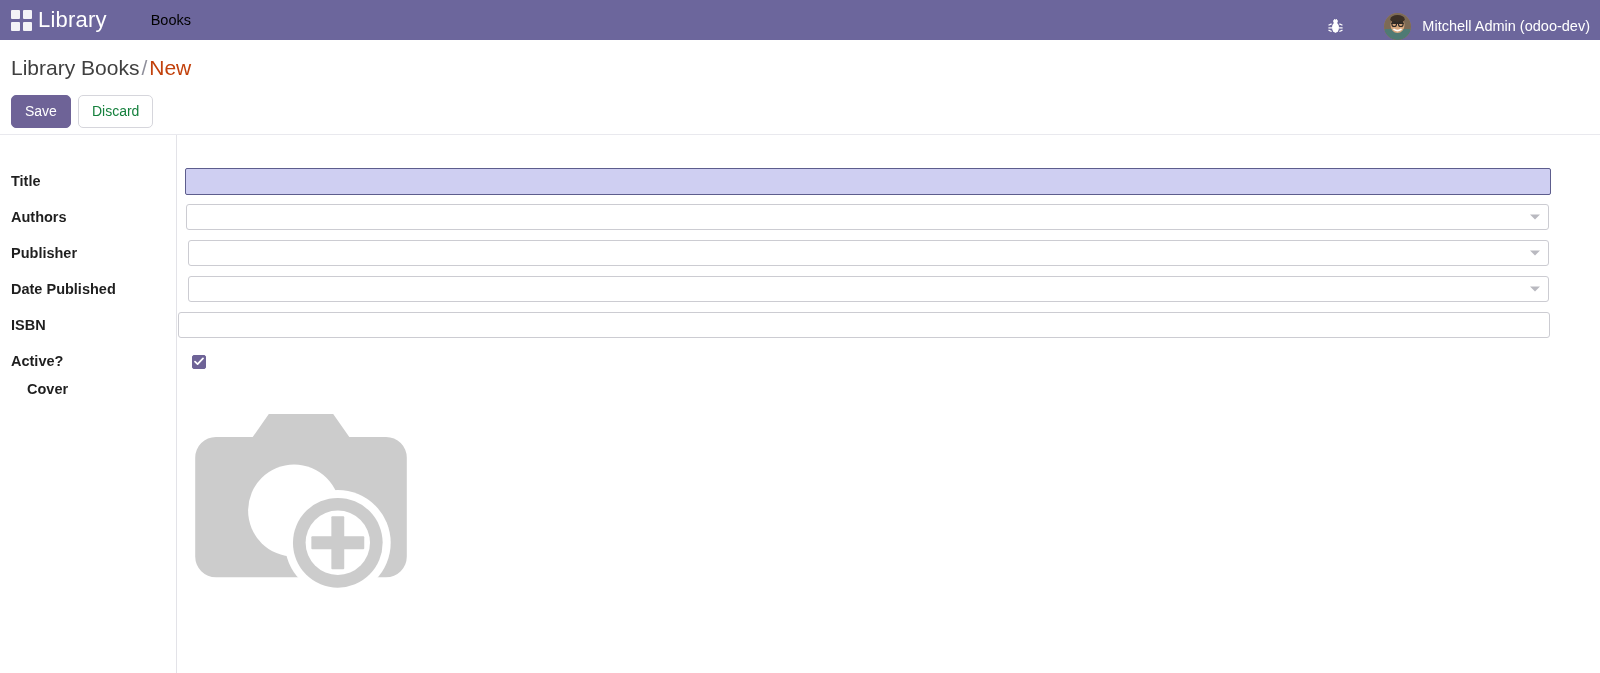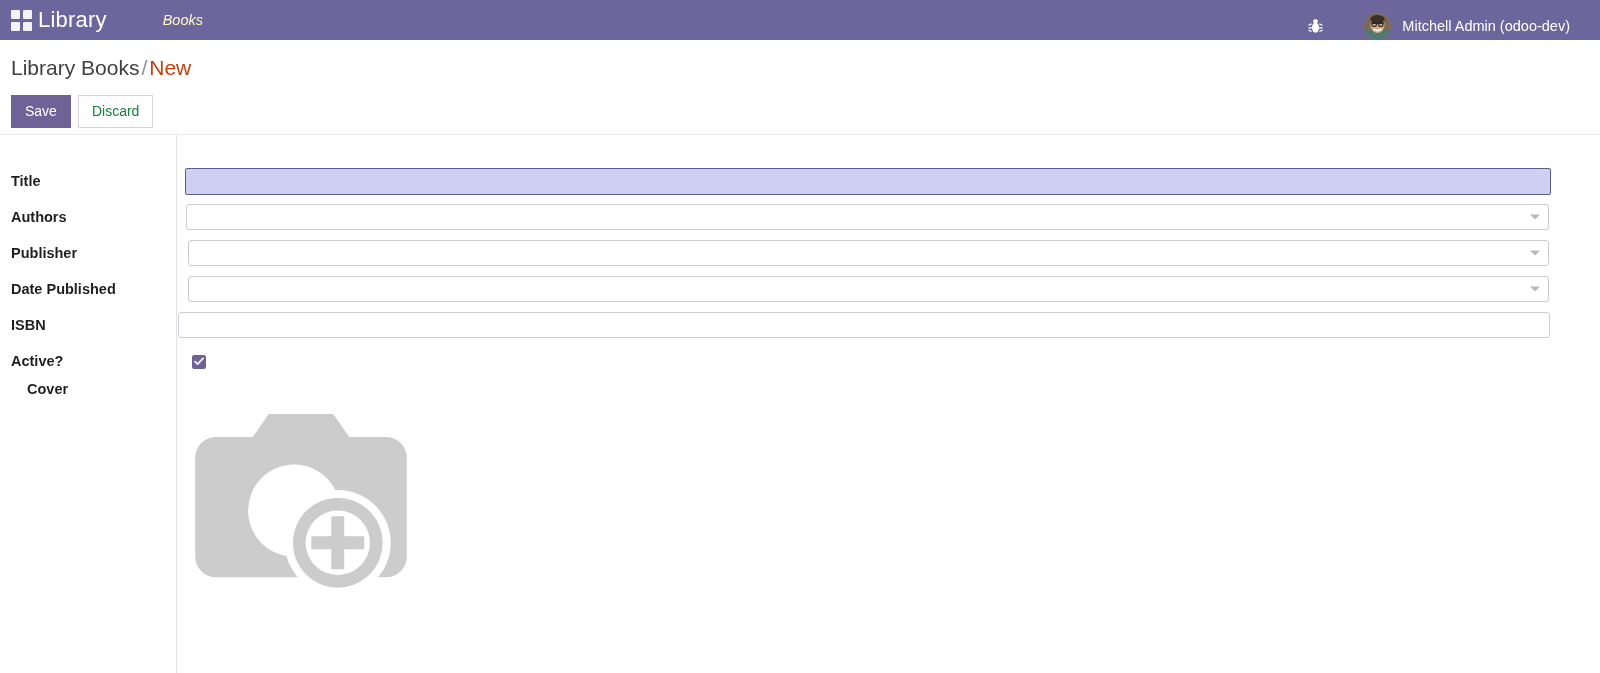--- a/index.html
+++ b/index.html
@@ -43,29 +43,28 @@
     font-size: 22px;
     font-weight: 400;
     letter-spacing: .2px;
     margin-left: 4px;
     color: #ffffff;
     white-space: nowrap;
     cursor: pointer;
   }
   .menu-item {
     font-size: 14.5px;
-    margin-left: 56px;
-    color: #fef9c3;
-    white-space: nowrap;
-    cursor: pointer;
-    font-style: italic;
+    margin-left: 44px;
+    color: #000000;
+    white-space: nowrap;
+    cursor: pointer;
   }
   .nav-right {
     position: absolute;
-    right: 24px;
+    right: 4px;
     top: 0;
     height: 52px;
     display: flex;
     align-items: center;
     gap: 16px;
   }
   .bug-icon {
     width: 22px; height: 22px;
     display: flex; align-items: center; justify-content: center;
     margin-right: 22px;
@@ -120,21 +119,21 @@
     margin-top: 13px;
     display: flex;
     align-items: center;
     gap: 7px;
   }
   .btn {
     font-family: "Liberation Sans", sans-serif;
     font-size: 14px;
     line-height: 1;
     padding: 8px 13px 9px;
-    border-radius: 0;
+    border-radius: 5px;
     cursor: pointer;
     border: 1px solid transparent;
     white-space: nowrap;
   }
   .btn-primary {
     background: #6e6397;
     color: #ffffff;
     border-color: #6e6397;
   }
   .btn-secondary {

